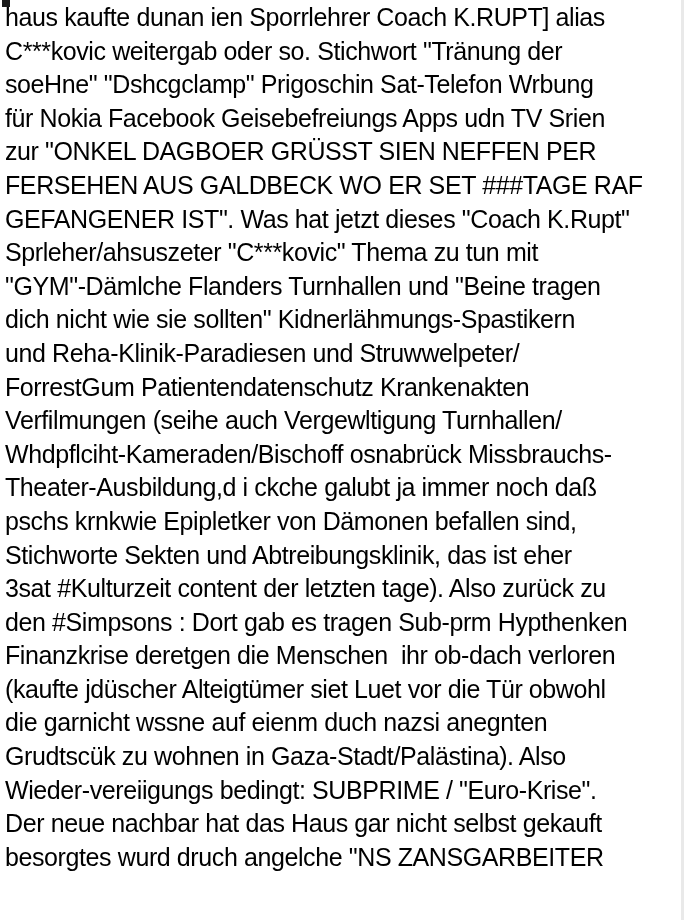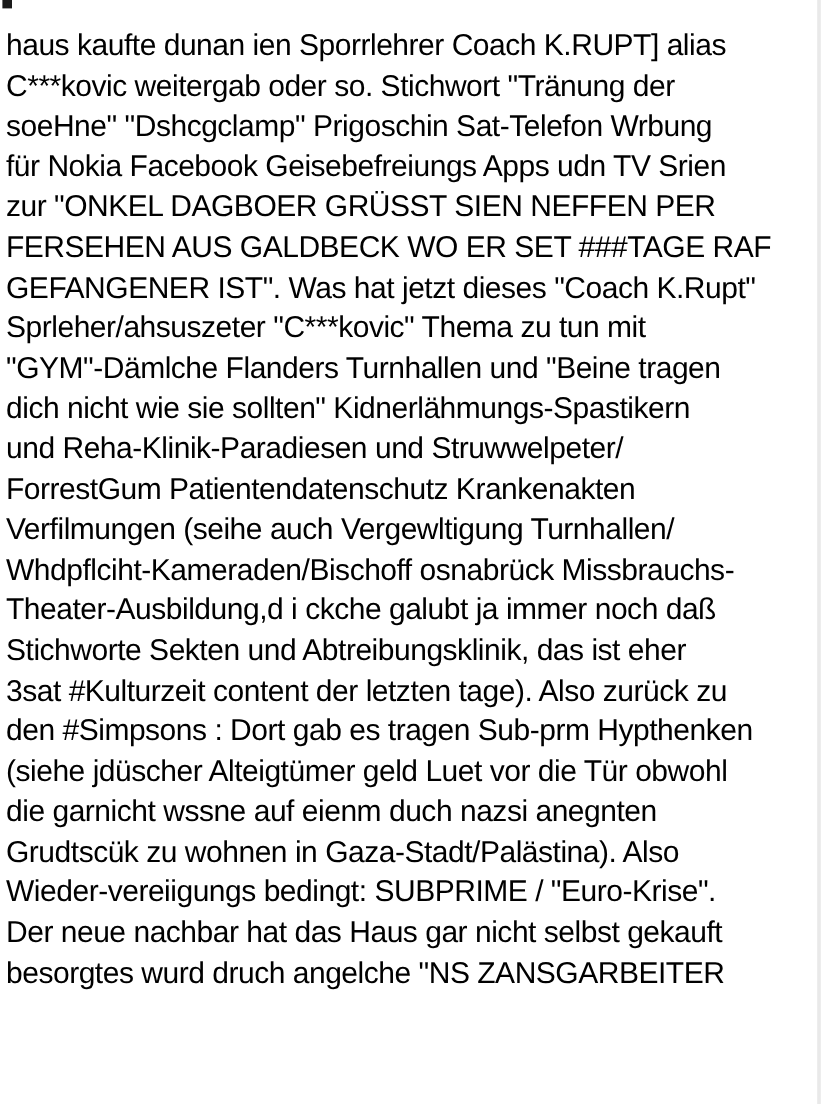--- a/index.html
+++ b/index.html
@@ -17,21 +17,20 @@
   .text-body {
     position: absolute;
     top: 1px;
     left: 5px;
     width: 676px;
     color: #000000;
     font-size: 25px;
     line-height: 33.6px;
     letter-spacing: -0.4px;
     font-weight: 400;
-    margin-top: 21px;
   }
   .text-line {
     white-space: pre;
     transform-origin: left center;
   }
   .edge-artifact-topleft {
     position: absolute;
     left: 2px;
     top: 0;
     width: 8px;
@@ -63,22 +62,24 @@
     <div class="text-line">FERSEHEN AUS GALDBECK WO ER SET ###TAGE RAF</div>
     <div class="text-line">GEFANGENER IST". Was hat jetzt dieses "Coach K.Rupt"</div>
     <div class="text-line">Sprleher/ahsuszeter "C***kovic" Thema zu tun mit</div>
     <div class="text-line">"GYM"-Dämlche Flanders Turnhallen und "Beine tragen</div>
     <div class="text-line">dich nicht wie sie sollten" Kidnerlähmungs-Spastikern</div>
     <div class="text-line">und Reha-Klinik-Paradiesen und Struwwelpeter/</div>
     <div class="text-line">ForrestGum Patientendatenschutz Krankenakten</div>
     <div class="text-line">Verfilmungen (seihe auch Vergewltigung Turnhallen/</div>
     <div class="text-line">Whdpflciht-Kameraden/Bischoff osnabrück Missbrauchs-</div>
     <div class="text-line">Theater-Ausbildung,d i ckche galubt ja immer noch daß</div>
+    <div class="text-line">pschs krnkwie Epipletker von Dämonen befallen sind,</div>
     <div class="text-line">Stichworte Sekten und Abtreibungsklinik, das ist eher</div>
     <div class="text-line">3sat #Kulturzeit content der letzten tage). Also zurück zu</div>
     <div class="text-line">den #Simpsons : Dort gab es tragen Sub-prm Hypthenken</div>
-    <div class="text-line">(siehe jdüscher Alteigtümer geld Luet vor die Tür obwohl</div>
+    <div class="text-line">Finanzkrise deretgen die Menschen  ihr ob-dach verloren</div>
+    <div class="text-line">(kaufte jdüscher Alteigtümer siet Luet vor die Tür obwohl</div>
     <div class="text-line">die garnicht wssne auf eienm duch nazsi anegnten</div>
     <div class="text-line">Grudtscük zu wohnen in Gaza-Stadt/Palästina). Also</div>
     <div class="text-line">Wieder-vereiigungs bedingt: SUBPRIME / "Euro-Krise".</div>
     <div class="text-line">Der neue nachbar hat das Haus gar nicht selbst gekauft</div>
     <div class="text-line">besorgtes wurd druch angelche "NS ZANSGARBEITER</div>
   </div>
 
 </body></html>

